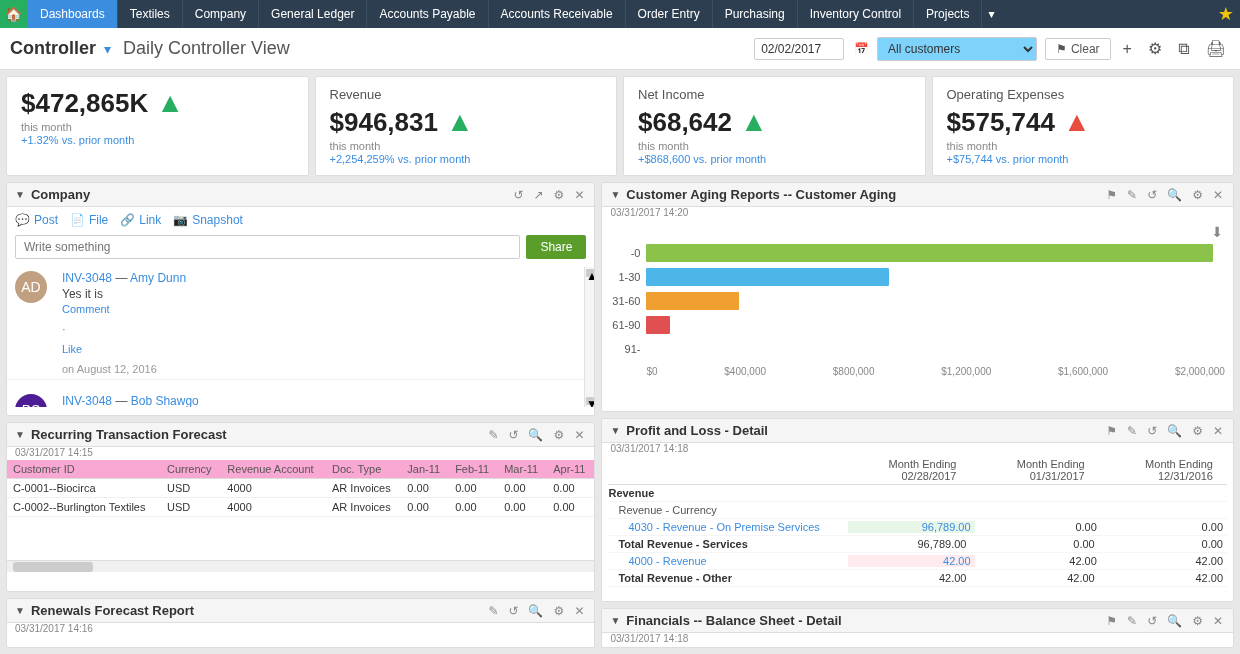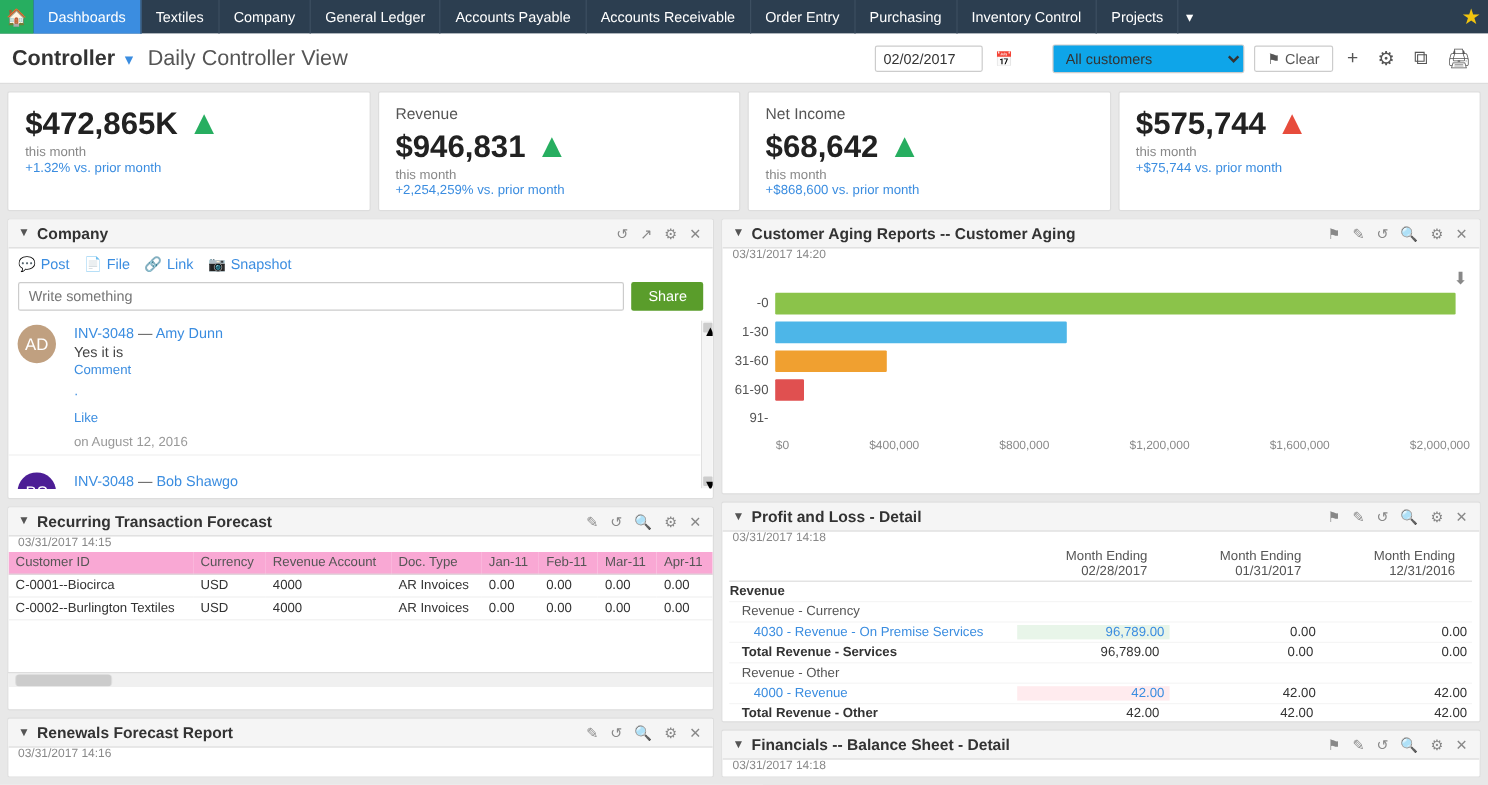--- a/index.html
+++ b/index.html
@@ -72,22 +72,21 @@
       width: 90px;
     }
     .cal-icon { cursor: pointer; color: #555; margin-left: 2px; }
     .customer-select {
       border: 1px solid #ccc;
       padding: 3px 6px;
       font-size: 12px;
       color: #333;
       border-radius: 2px;
       width: 160px;
-      background: #0ea5e9;
-      margin-left: 25px;
+      background: #7dd3fc;
     }
     .clear-btn {
       background: none;
       border: 1px solid #ccc;
       padding: 3px 10px;
       font-size: 12px;
       cursor: pointer;
       border-radius: 2px;
       display: flex; align-items: center; gap: 4px;
       color: #555;
@@ -304,20 +303,21 @@
     <div class="kpi-card">
       <div class="kpi-label">Net Income</div>
       <div class="kpi-value-row">
         <span class="kpi-value">$68,642</span>
         <span class="kpi-arrow-up">▲</span>
       </div>
       <div class="kpi-sub">this month</div>
       <div class="kpi-change">+$868,600 vs. prior month</div>
     </div>
     <div class="kpi-card">
+      <div class="kpi-label">Operating Expenses</div>
       <div class="kpi-value-row">
         <span class="kpi-value">$575,744</span>
         <span class="kpi-arrow-up-red">▲</span>
       </div>
       <div class="kpi-sub">this month</div>
       <div class="kpi-change">+$75,744 vs. prior month</div>
     </div>
   </div>
 
   <div class="dashboard-grid">
@@ -561,26 +561,20 @@
                 <div style="flex: 1 1 0%; text-align: right; padding-right: 4px; color: rgb(51, 51, 51);">0.00</div>
                 <div style="flex: 1 1 0%; text-align: right; padding-right: 4px; color: rgb(51, 51, 51);">0.00</div>
               </div>
               <div style="display: flex; padding: 2px 0px; border-bottom: 1px solid rgb(245, 245, 245); font-size: 11px;">
                 <div style="flex: 1.8 1 0%; padding-left: 10px; font-weight: bold; color: rgb(51, 51, 51);">Total Revenue - Services</div>
                 <div style="flex: 1 1 0%; text-align: right; padding-right: 4px; color: rgb(51, 51, 51);">96,789.00</div>
                 <div style="flex: 1 1 0%; text-align: right; padding-right: 4px; color: rgb(51, 51, 51);">0.00</div>
                 <div style="flex: 1 1 0%; text-align: right; padding-right: 4px; color: rgb(51, 51, 51);">0.00</div>
               </div>
               <div style="display: flex; padding: 2px 0px; border-bottom: 1px solid rgb(245, 245, 245); font-size: 11px;">
-                <div style="flex: 1.8 1 0%; padding-left: 10px; color: rgb(85, 85, 85);">Revenue - Other</div>
-                <div style="flex: 1 1 0%; text-align: right; padding-right: 4px;"></div>
-                <div style="flex: 1 1 0%; text-align: right; padding-right: 4px;"></div>
-                <div style="flex: 1 1 0%; text-align: right; padding-right: 4px;"></div>
-              </div>
-              <div style="display: flex; padding: 2px 0px; border-bottom: 1px solid rgb(245, 245, 245); font-size: 11px;">
                 <div style="flex: 1.8 1 0%; padding-left: 20px; color: rgb(59, 141, 224);">4000 - Revenue</div>
                 <div style="flex: 1 1 0%; text-align: right; padding-right: 4px; background: rgb(255, 235, 238); color: rgb(59, 141, 224);">42.00</div>
                 <div style="flex: 1 1 0%; text-align: right; padding-right: 4px; color: rgb(51, 51, 51);">42.00</div>
                 <div style="flex: 1 1 0%; text-align: right; padding-right: 4px; color: rgb(51, 51, 51);">42.00</div>
               </div>
               <div style="display: flex; padding: 2px 0px; border-bottom: 1px solid rgb(245, 245, 245); font-size: 11px;">
                 <div style="flex: 1.8 1 0%; padding-left: 10px; font-weight: bold; color: rgb(51, 51, 51);">Total Revenue - Other</div>
                 <div style="flex: 1 1 0%; text-align: right; padding-right: 4px; color: rgb(51, 51, 51);">42.00</div>
                 <div style="flex: 1 1 0%; text-align: right; padding-right: 4px; color: rgb(51, 51, 51);">42.00</div>
                 <div style="flex: 1 1 0%; text-align: right; padding-right: 4px; color: rgb(51, 51, 51);">42.00</div>

